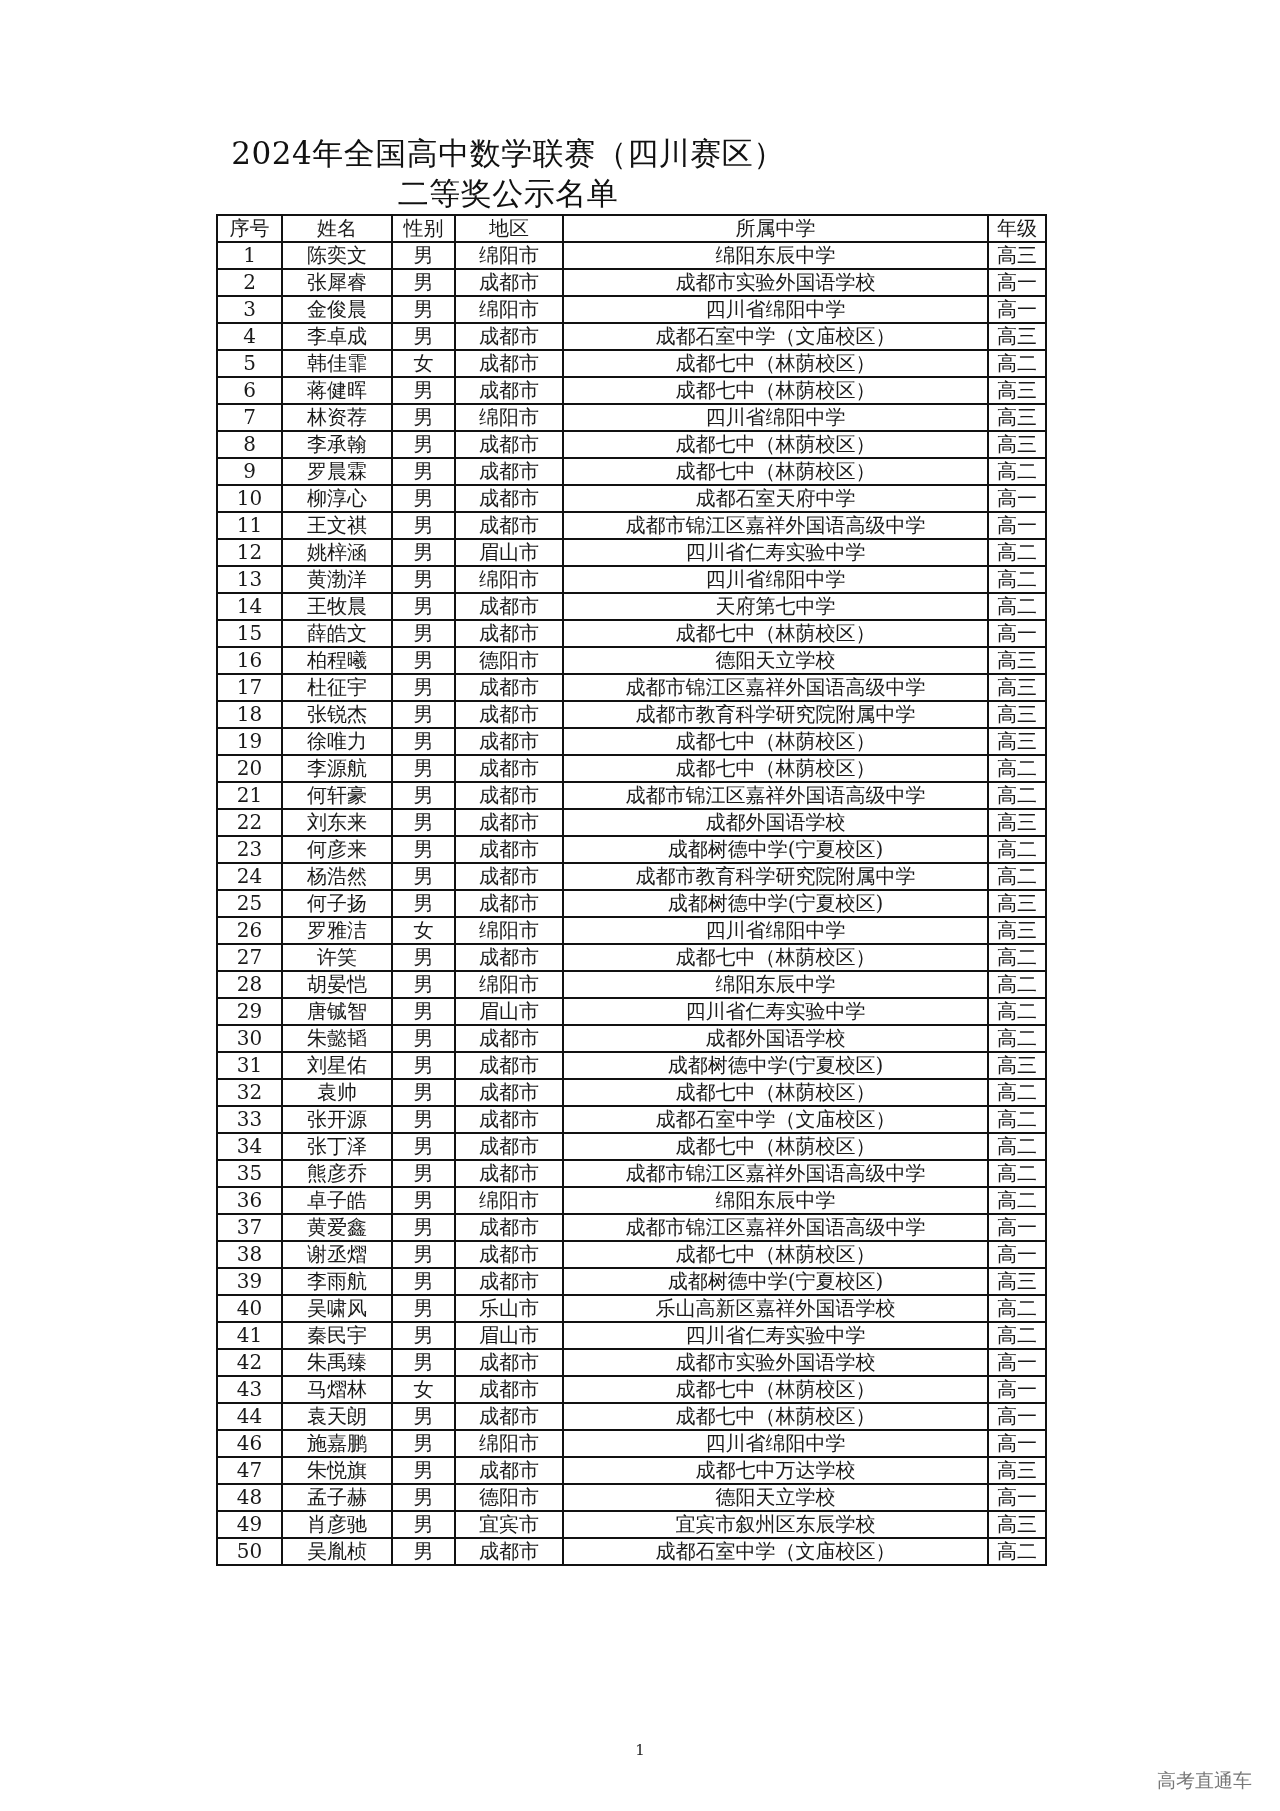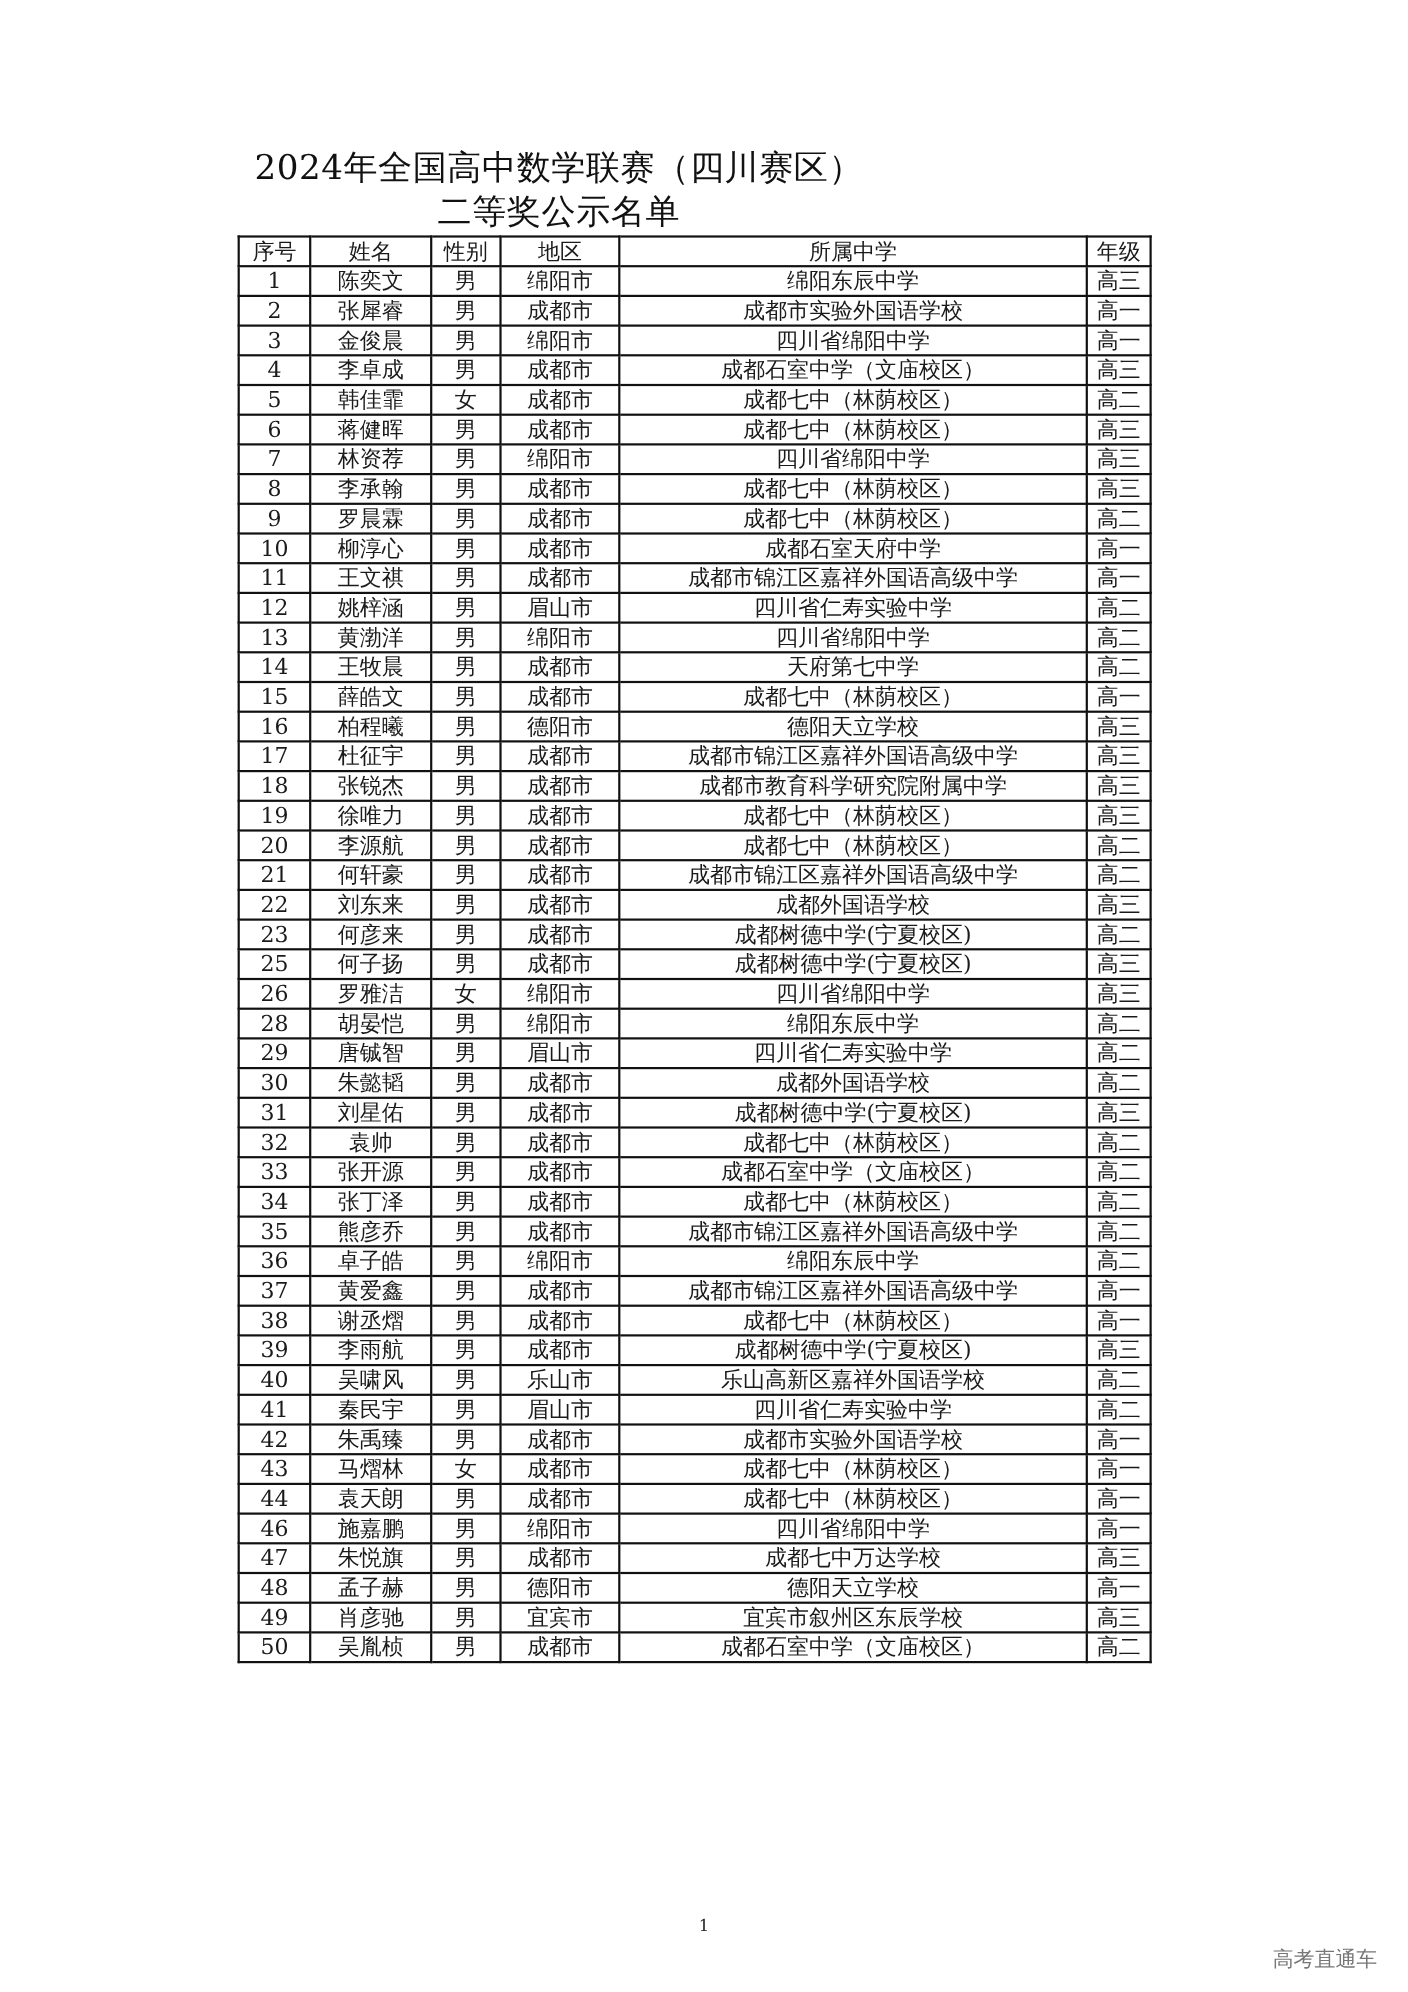--- a/index.html
+++ b/index.html
@@ -231,34 +231,50 @@
       </tr>
       <tr>
         <td>23</td>
         <td>何彦来</td>
         <td>男</td>
         <td>成都市</td>
         <td>成都树德中学(宁夏校区)</td>
         <td>高二</td>
       </tr>
       <tr>
+        <td>24</td>
+        <td>杨浩然</td>
+        <td>男</td>
+        <td>成都市</td>
+        <td>成都市教育科学研究院附属中学</td>
+        <td>高二</td>
+      </tr>
+      <tr>
         <td>25</td>
         <td>何子扬</td>
         <td>男</td>
         <td>成都市</td>
         <td>成都树德中学(宁夏校区)</td>
         <td>高三</td>
       </tr>
       <tr>
         <td>26</td>
         <td>罗雅洁</td>
         <td>女</td>
         <td>绵阳市</td>
         <td>四川省绵阳中学</td>
         <td>高三</td>
+      </tr>
+      <tr>
+        <td>27</td>
+        <td>许笑</td>
+        <td>男</td>
+        <td>成都市</td>
+        <td>成都七中（林荫校区）</td>
+        <td>高二</td>
       </tr>
       <tr>
         <td>28</td>
         <td>胡晏恺</td>
         <td>男</td>
         <td>绵阳市</td>
         <td>绵阳东辰中学</td>
         <td>高二</td>
       </tr>
       <tr>

